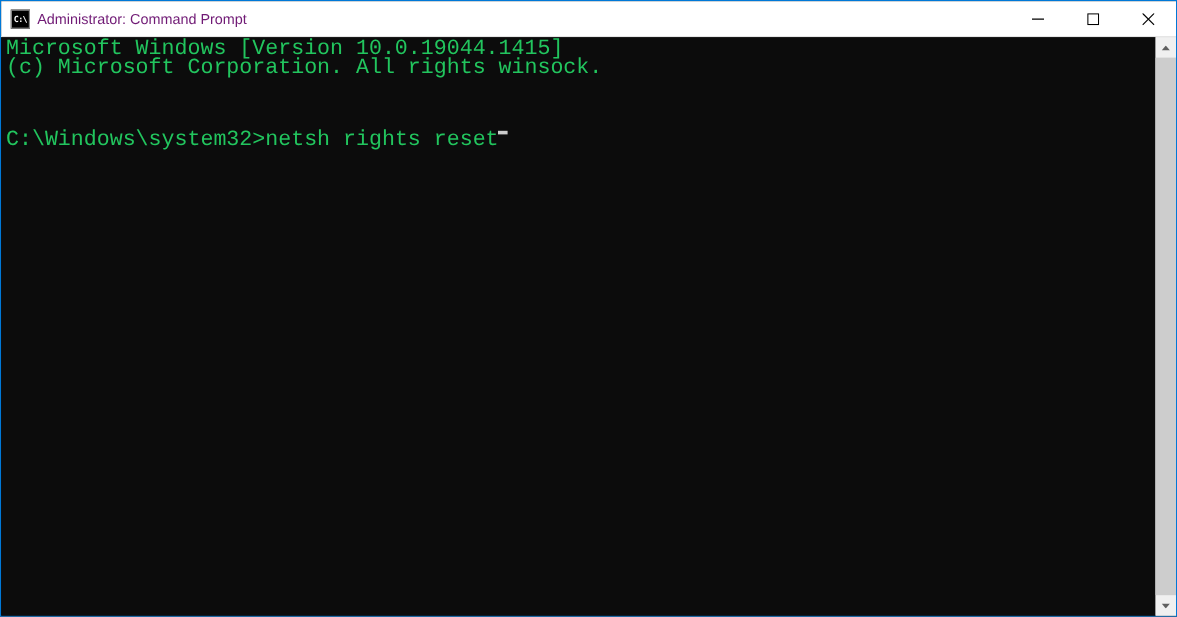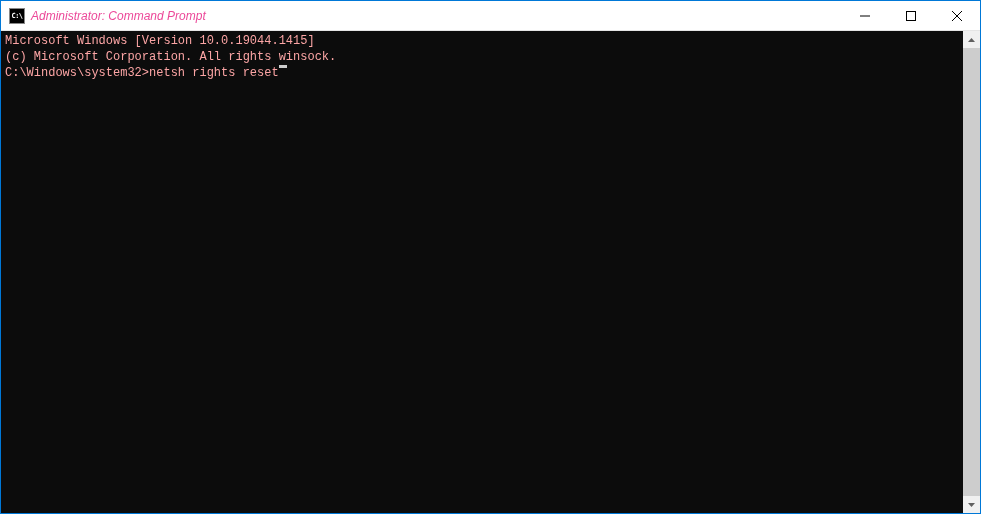--- a/index.html
+++ b/index.html
@@ -37,23 +37,22 @@
       background: #000;
       border: 1px solid #888;
       font-size: 7px;
       color: #fff;
       font-family: Consolas, monospace;
       font-weight: bold;
       letter-spacing: -0.5px;
     }
     .titlebar-text {
       font-size: 12px;
-      color: #ec4899;
+      color: #701a75;
       flex: 1;
-      font-style: italic;
     }
     .window-controls {
       display: flex;
       height: 100%;
     }
     .win-btn {
       width: 46px;
       height: 100%;
       display: flex;
       align-items: center;
@@ -64,23 +63,23 @@
     }
     .win-btn svg { display: block; }
     .content-wrap {
       flex: 1;
       display: flex;
       min-height: 0;
     }
     .terminal {
       flex: 1;
       background: #0c0c0c;
-      color: #fca5a5;
+      color: #22c55e;
       font-family: Consolas, "Courier New", monospace;
-      font-size: 12px;
+      font-size: 18px;
       line-height: 16px;
       padding: 2px 0 0 4px;
       white-space: pre;
       overflow: hidden;
     }
     .scrollbar {
       width: 17px;
       background: #f0f0f0;
       display: flex;
       flex-direction: column;
@@ -107,21 +106,21 @@
     }
     .cursor {
       display: inline-block;
       width: 8px;
       height: 3px;
       background: #cccccc;
       vertical-align: baseline;
       margin-bottom: -1px;
     }
     .term-line { display: block; }
-    .prompt-line { display: flex; }
+    .prompt-line { display: flex; margin-top: 44px; }
   </style>
 </head>
 <body>
 
 <div class="window">
 
   <div class="titlebar">
     <div class="titlebar-icon">
       <span>C:\</span>
     </div>

